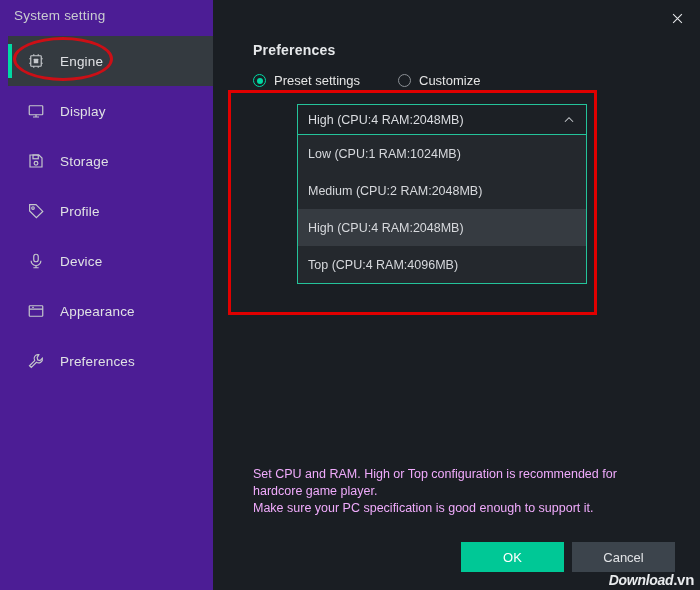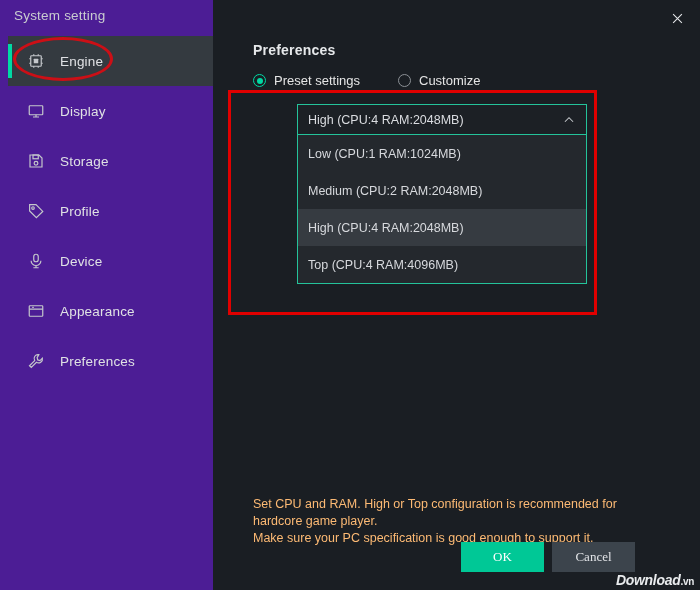--- a/index.html
+++ b/index.html
@@ -239,44 +239,44 @@
     border: 3px solid #cc0f16;
     border-radius: 50%;
     pointer-events: none;
     z-index: 9;
   }
 
   
   .help-text {
     position: absolute;
     left: 40px;
-    top: 496px;
+    top: 466px;
     width: 420px;
     font-size: 12.5px;
     line-height: 17px;
-    color: #fdba74;
+    color: #f0abfc;
   }
   .help-text p { margin: 0; }
 
   .btn-row {
     position: absolute;
     left: 248px;
     top: 542px;
     display: flex;
   }
   .btn {
-    width: 83px;
+    width: 103px;
     height: 30px;
     display: flex;
     align-items: center;
     justify-content: center;
     font-size: 13px;
     cursor: pointer;
     border: none;
-    font-family: Liberation Serif, serif;
+    font-family: Liberation Sans, sans-serif;
   }
   .btn-ok {
     background: #00c896;
     color: #ffffff;
     margin-right: 8px;
   }
   .btn-cancel {
     background: #3c444c;
     color: #e2e4e7;
   }
@@ -286,21 +286,21 @@
     right: 6px;
     bottom: 2px;
     font-size: 14px;
     font-weight: bold;
     font-style: italic;
     color: #e9ebed;
     letter-spacing: -0.3px;
     pointer-events: none;
   }
   .watermark .tld {
-    font-size: 10px;
+    font-size: 15px;
     font-style: normal;
   }
 </style>
 </head>
 <body>
 
 <div id="app">
 
   <div class="sidebar">
     <div class="sidebar-title">System setting</div>

